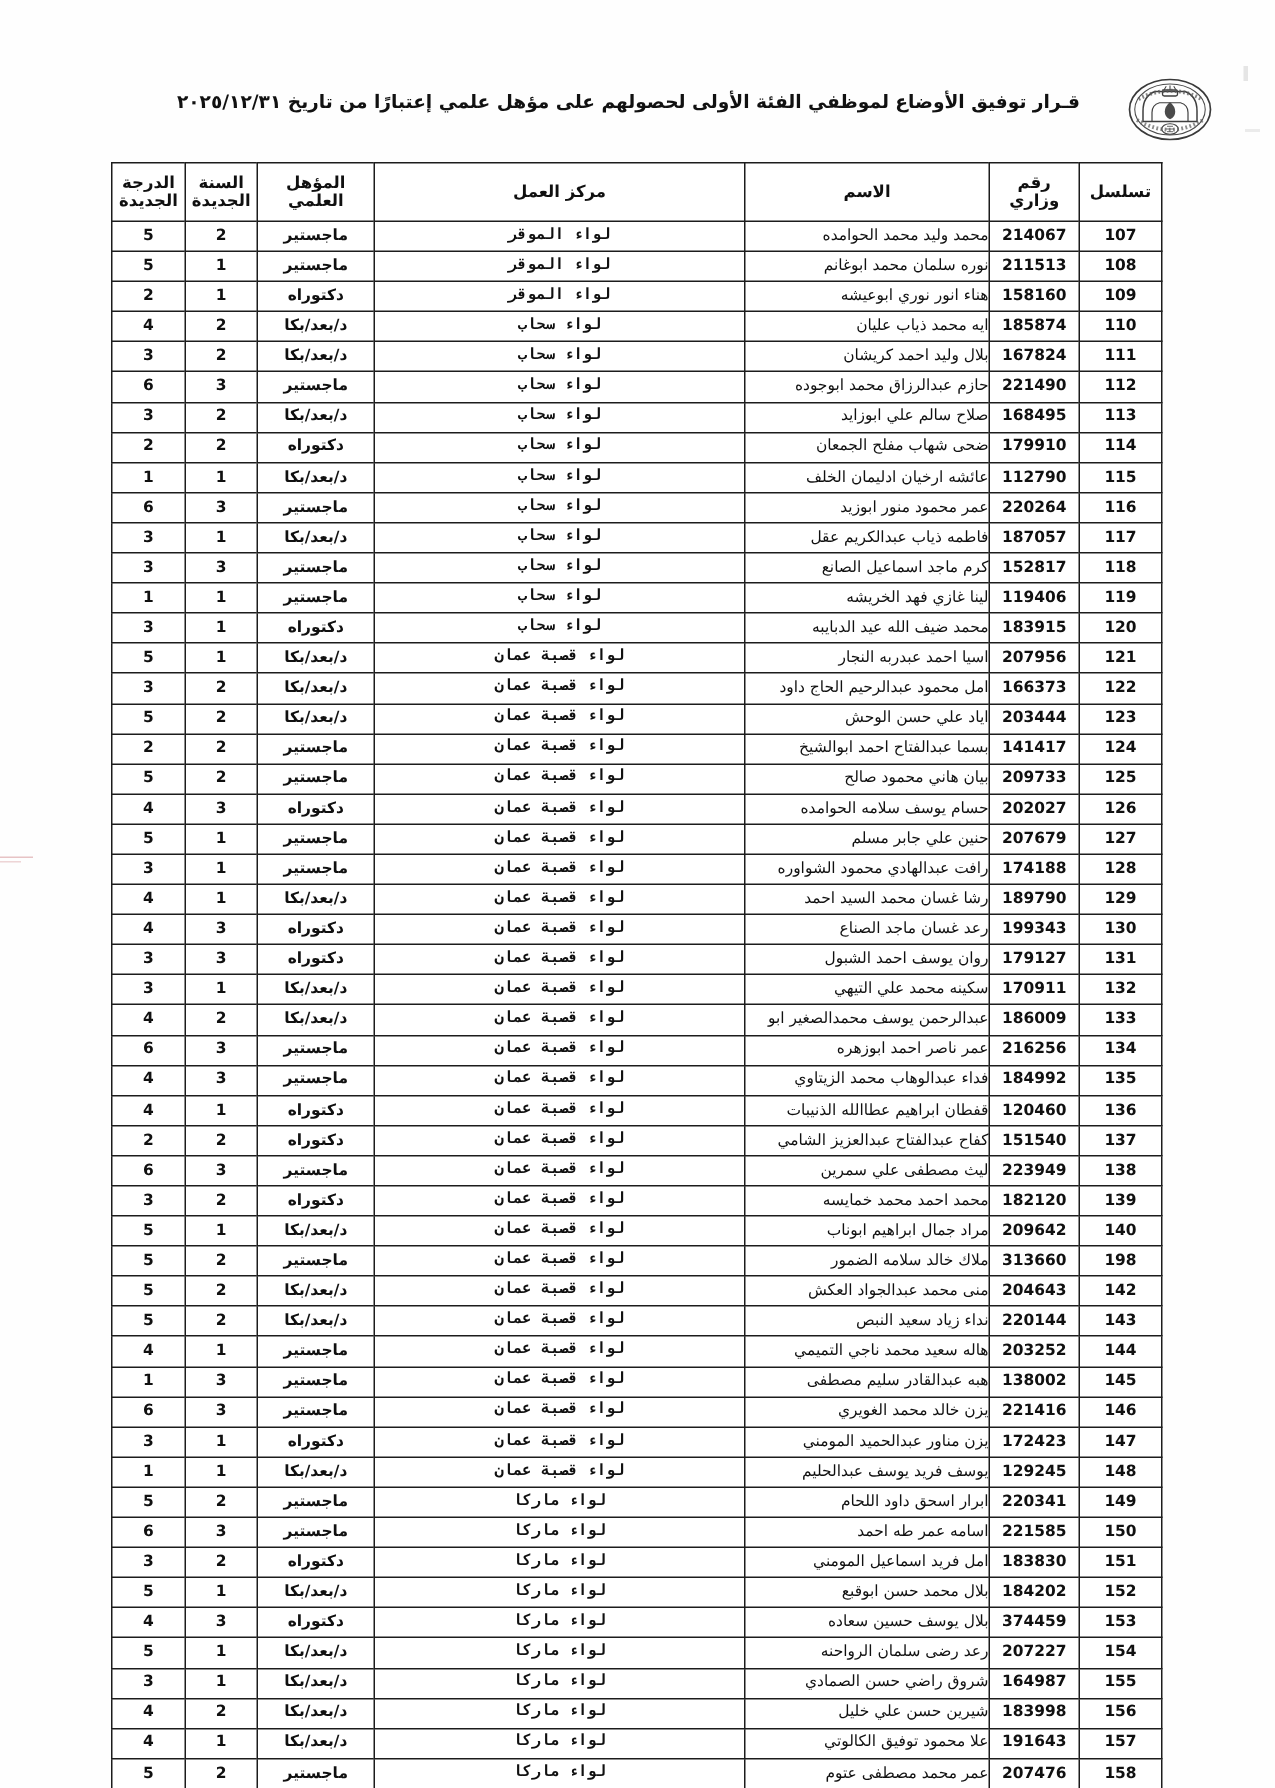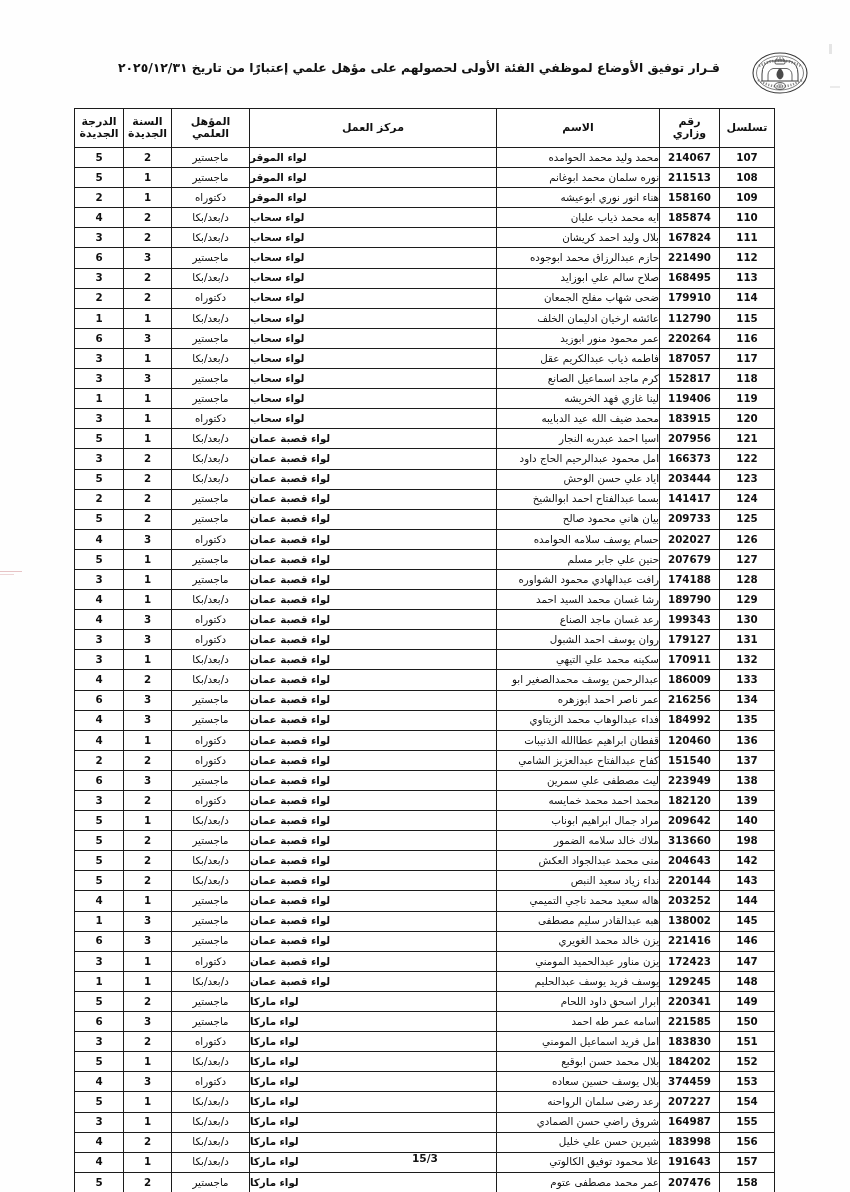--- a/index.html
+++ b/index.html
@@ -114,27 +114,28 @@
     direction: ltr;
   }
   td.name {
     text-align: right;
     padding-right: 4px;
     font-weight: normal;
     white-space: nowrap;
     overflow: visible;
   }
   td.center {
-    text-align: left;
+    text-align: center;
     padding-right: 4px;
     font-weight: bold;
+    font-family: Liberation Mono, monospace;
   }
   td.qual {
     text-align: center;
-    font-weight: normal;
+    font-weight: bold;
   }
 
   
   .page-footer {
     position: absolute;
     top: 1152px;
     left: 0;
     right: 0;
     text-align: center;
     font-size: 10.6px;
@@ -678,15 +679,14 @@
             <td class="name">عمر محمد مصطفى عتوم</td>
             <td class="center">لواء ماركا</td>
             <td class="qual">ماجستير</td>
             <td class="year">2</td>
             <td class="grade">5</td>
           </tr>
         </tbody>
     </table>
   </div>
 
-  <div class="page-footer">15/3</div>
 
 </div>
 
 </body></html>

